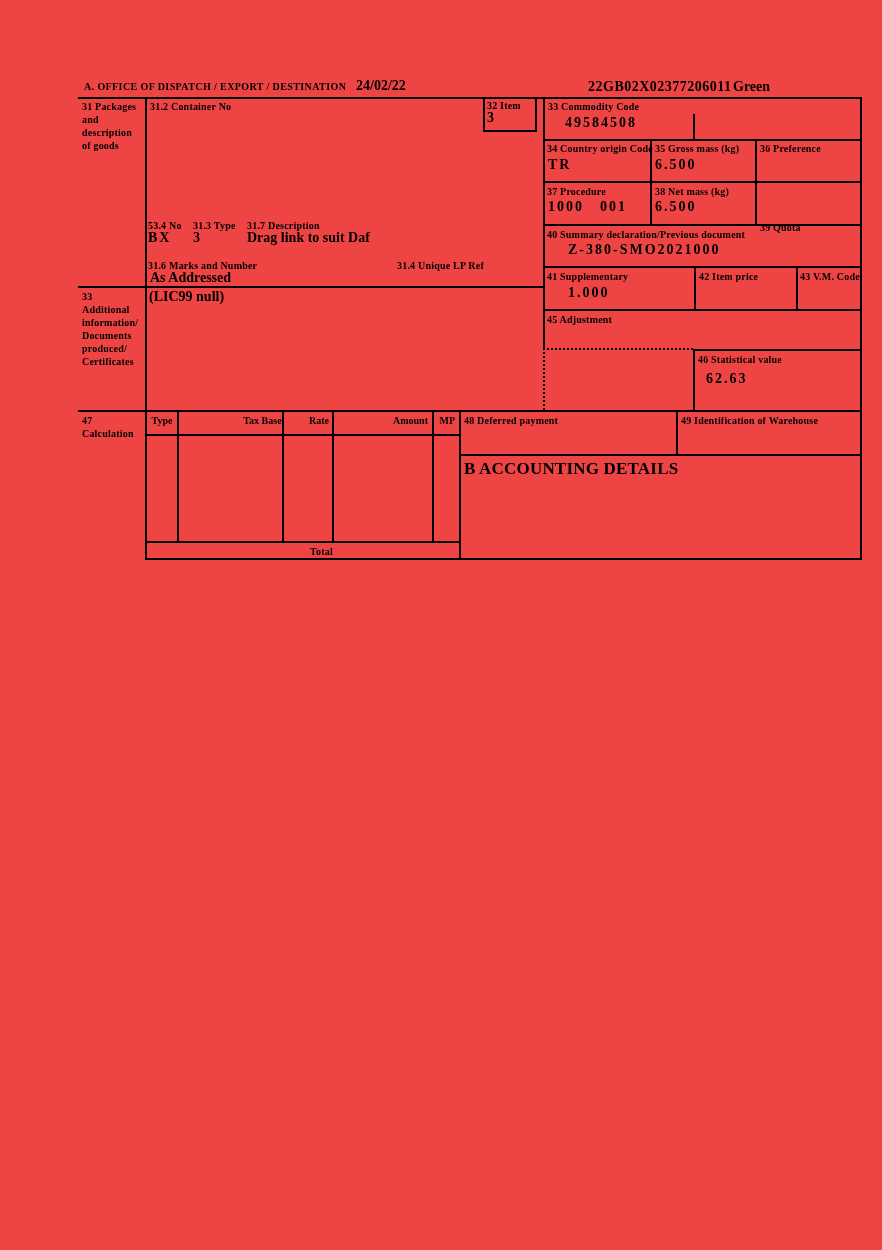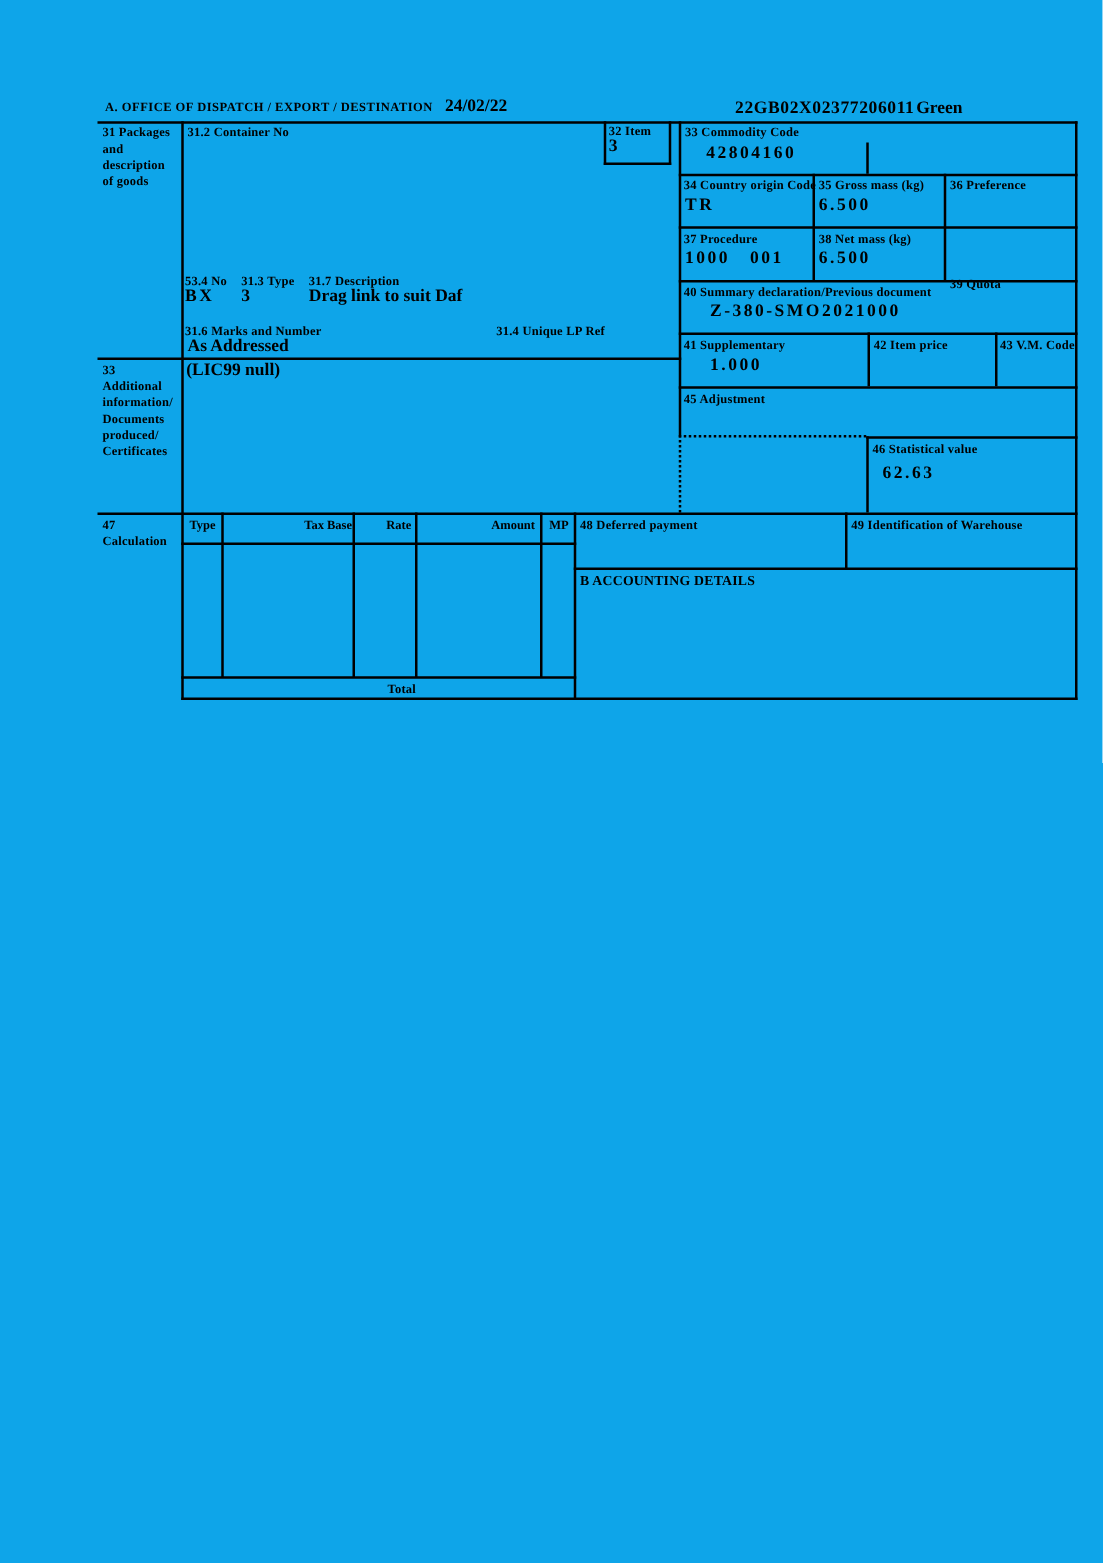--- a/index.html
+++ b/index.html
@@ -1,16 +1,16 @@
 <!DOCTYPE html>
 <html><head>
 <meta charset="utf-8">
 <style>
   html,body{margin:0;padding:0;background:#fff;}
-  #page{position:relative;width:882px;height:1250px;background:#0ea5e9;font-family:"Liberation Serif",serif;color:#000;overflow:hidden;}
+  #page{position:relative;width:882px;height:1250px;background:#ef4444;font-family:"Liberation Serif",serif;color:#000;overflow:hidden;}
   .ln{position:absolute;background:#000;}
   .dot-h{position:absolute;border-top:2px dotted #000;height:0;}
   .dot-v{position:absolute;border-left:2px dotted #000;width:0;}
   .lbl{position:absolute;font:bold 10px "Liberation Serif",serif;white-space:nowrap;letter-spacing:.2px;}
   .val{position:absolute;font:bold 14px "Liberation Serif",serif;white-space:nowrap;}
   .num{letter-spacing:2px;}
   .lblblock{position:absolute;font:bold 10px "Liberation Serif",serif;line-height:13px;letter-spacing:.2px;}
   .hdr{position:absolute;font:bold 10px "Liberation Serif",serif;letter-spacing:.4px;white-space:nowrap;}
   .hdrval{position:absolute;font:bold 14px "Liberation Serif",serif;white-space:nowrap;}
   .cth{position:absolute;top:415px;font:bold 10px "Liberation Serif",serif;}
@@ -92,21 +92,21 @@
   <div class="val num" style="left:193px;top:230px;">3</div>
   <div class="val" style="left:247px;top:230px;">Drag link to suit Daf</div>
 
   <div class="lbl" style="left:148px;top:260px;">31.6 Marks and Number</div>
   <div class="lbl" style="left:397px;top:260px;">31.4 Unique LP Ref</div>
   <div class="val" style="left:150px;top:270px;">As Addressed</div>
 
   <div class="val" style="left:149px;top:289px;">(LIC99 null)</div>
 
   <div class="lbl" style="left:548px;top:101px;">33 Commodity Code</div>
-  <div class="val num" style="left:565px;top:115px;">42804160</div>
+  <div class="val num" style="left:565px;top:115px;">49584508</div>
 
   <div class="lbl" style="left:547px;top:143px;">34 Country origin Code</div>
   <div class="val num" style="left:548px;top:157px;">TR</div>
   <div class="lbl" style="left:655px;top:143px;">35 Gross mass (kg)</div>
   <div class="val num" style="left:655px;top:157px;">6.500</div>
   <div class="lbl" style="left:760px;top:143px;">36 Preference</div>
 
   <div class="lbl" style="left:547px;top:186px;">37 Procedure</div>
   <div class="val num" style="left:548px;top:199px;">1000</div>
   <div class="val num" style="left:600px;top:199px;">001</div>
@@ -130,15 +130,15 @@
   <div class="cth" style="left:147px;width:30px;text-align:center;">Type</div>
   <div class="cth" style="left:179px;width:103px;text-align:center;padding-left:32px;">Tax Base</div>
   <div class="cth" style="left:284px;width:45px;text-align:right;">Rate</div>
   <div class="cth" style="left:334px;width:94px;text-align:right;">Amount</div>
   <div class="cth" style="left:417px;width:26px;text-align:right;margin-left:12px;">MP</div>
 
   <div class="lbl" style="left:310px;top:546px;">Total</div>
 
   <div class="lbl" style="left:464px;top:415px;">48 Deferred payment</div>
   <div class="lbl" style="left:681px;top:415px;">49 Identification of Warehouse</div>
-  <div class="lbl" style="left:464px;top:459px;font-size:11px;">B ACCOUNTING DETAILS</div>
+  <div class="lbl" style="left:464px;top:459px;font-size:17px;">B ACCOUNTING DETAILS</div>
 
 </div>
 
 </body></html>

